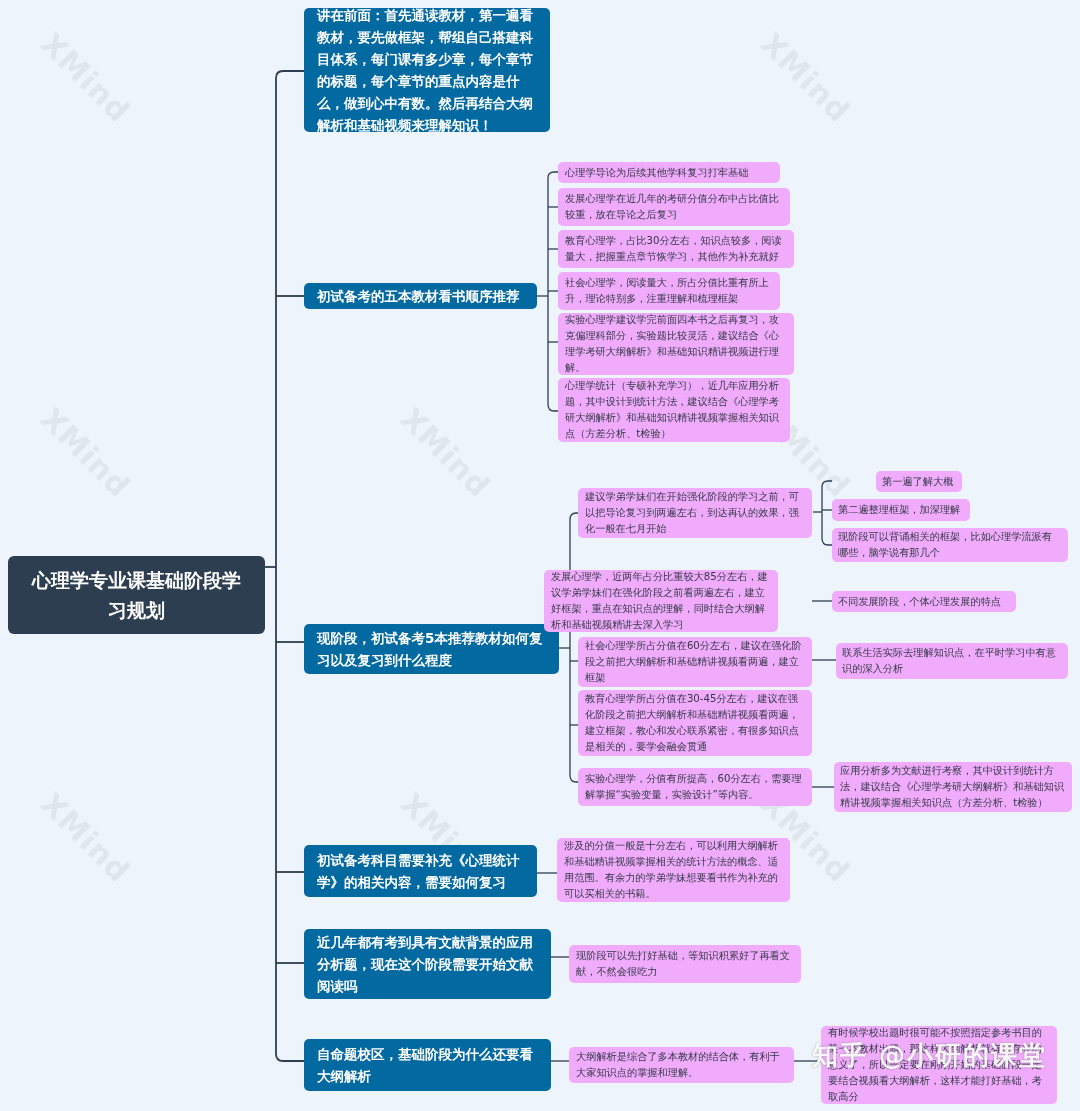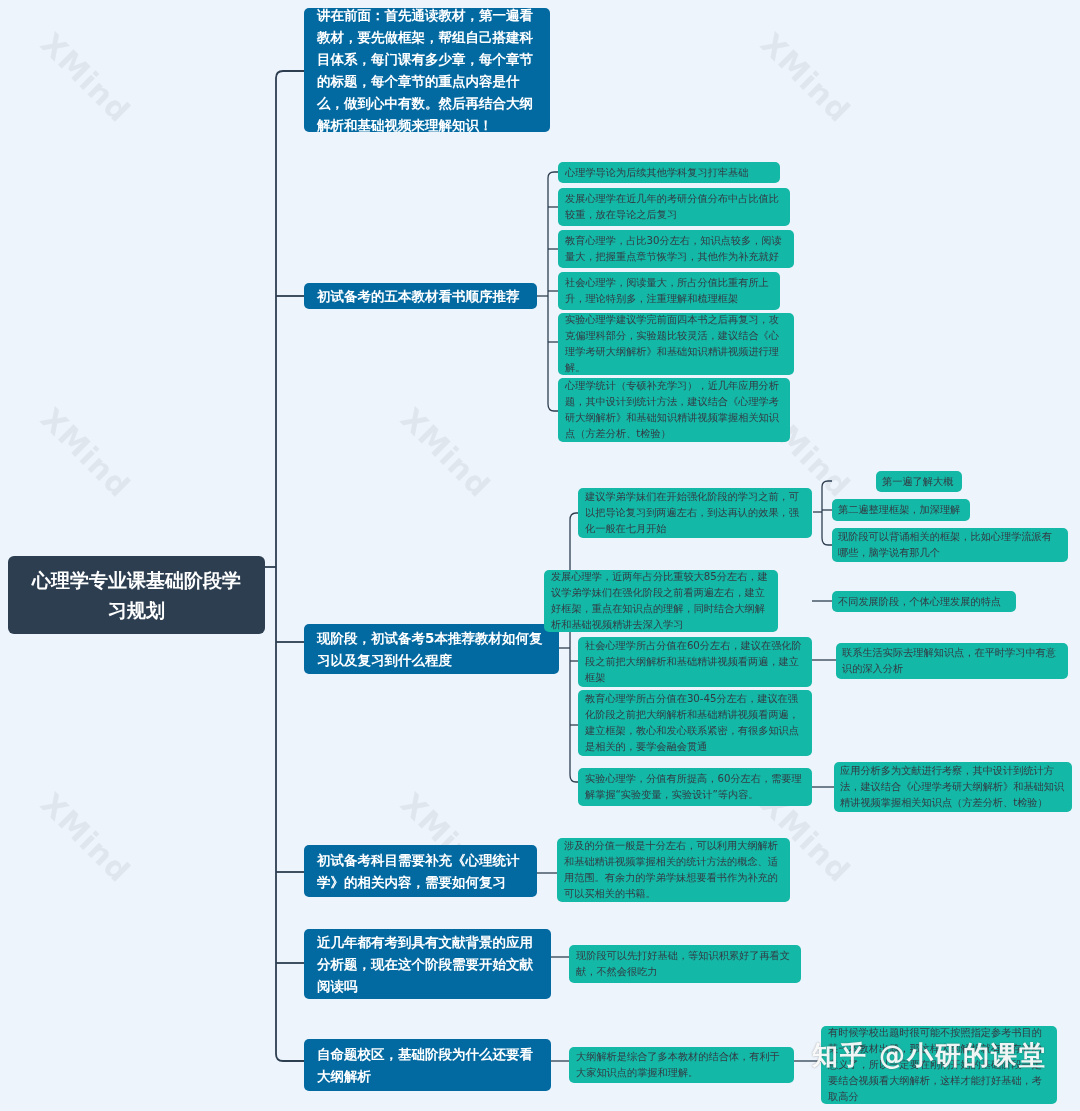--- a/index.html
+++ b/index.html
@@ -21,21 +21,21 @@
     background: #2d3e50; color: #ffffff; border-radius: 6px;
     font-size: 19px; font-weight: bold; line-height: 30px; text-align: center;
     display: flex; align-items: center; justify-content: center; padding: 10px 18px; margin-top: 28px;
   }
   .main {
     background: #0369a1; color: #ffffff; border-radius: 5px;
     font-size: 13.5px; line-height: 22px; padding: 6px 13px;
     display: flex; align-items: center; font-weight: bold;
   }
   .sub {
-    background: #14b8a6; color: #333a44; border-radius: 5px;
+    background: #f0abfc; color: #333a44; border-radius: 5px;
     font-size: 10.2px; line-height: 16px; padding: 5px 7px;
     display: flex; align-items: center;
   }
   .zhihu {
     position: absolute; left: 788px; top: 1038px; color: rgba(255,255,255,0.92);
     font-size: 26px; font-weight: bold; letter-spacing: 2px;
     text-shadow: 0 0 2px rgba(90,90,90,0.55);
     white-space: nowrap;
     margin-left: 24px;
   }

